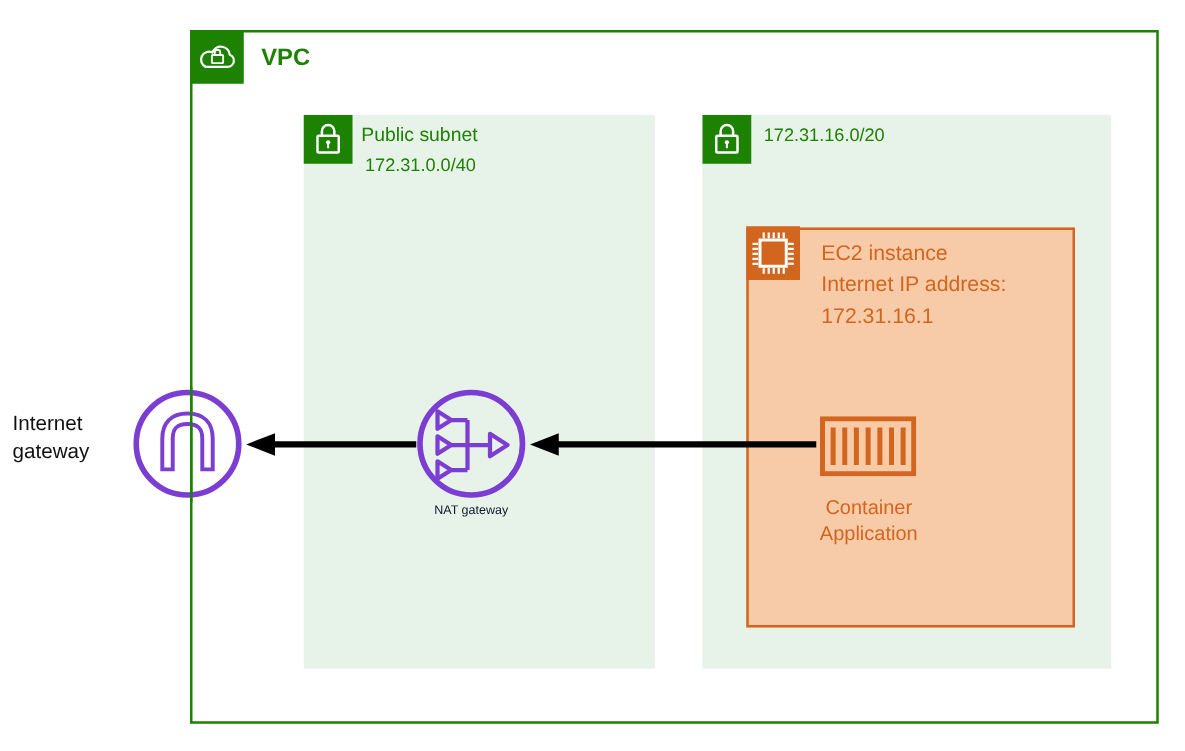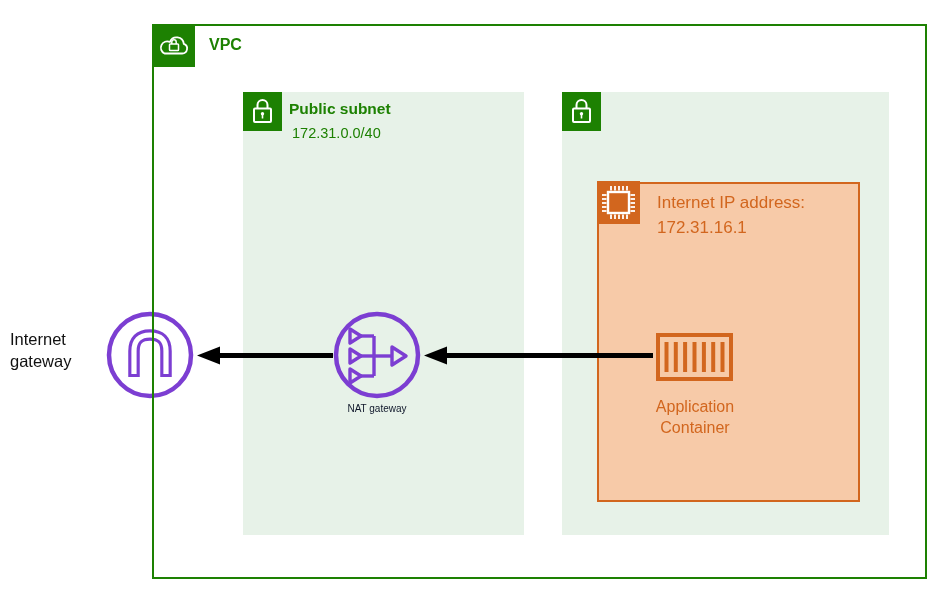--- a/index.html
+++ b/index.html
@@ -3,33 +3,33 @@
 <meta charset="utf-8">
 <style>
   html,body{margin:0;padding:0;background:#ffffff;}
   body{font-family:"Liberation Sans", sans-serif;}
   #canvas{position:relative;width:948px;height:601px;background:#ffffff;overflow:hidden;}
   .abs{position:absolute;}
 
   
   .vpc-box{left:152px;top:24px;width:775px;height:555px;border:2px solid #1d8102;box-sizing:border-box;background:transparent;}
   .vpc-icon{left:152px;top:24px;width:43px;height:43px;background:#1d8102;display:flex;align-items:center;justify-content:center;z-index:6;}
-  .vpc-label{left:209px;top:36px;font-size:16px;font-weight:bold;color:#1d8102;z-index:7;}
+  .vpc-label{left:209px;top:36px;font-size:19px;font-weight:bold;color:#1d8102;z-index:7;}
 
   
   .subnet{background:#e7f2e8;z-index:1;}
   .public-subnet{left:243px;top:92px;width:281px;height:443px;}
   .private-subnet{left:562px;top:92px;width:327px;height:443px;}
   .subnet-icon{width:39px;height:39px;background:#1d8102;display:flex;align-items:center;justify-content:center;z-index:6;}
   .public-subnet-icon{left:243px;top:92px;}
   .private-subnet-icon{left:562px;top:92px;}
   .subnet-text{z-index:7;color:#1d8102;line-height:24px;}
   .public-subnet-text{left:289px;top:97px;}
   .private-subnet-text{left:608px;top:97px;}
-  .subnet-title{font-size:15.5px;font-weight:bold;}
+  .subnet-title{font-size:15.5px;font-weight:normal;}
   .subnet-cidr{font-size:14.5px;padding-left:3px;}
 
   
   .ec2-box{left:597px;top:182px;width:263px;height:320px;background:#f7caa8;border:2px solid #d2661e;box-sizing:border-box;z-index:2;}
   .ec2-icon{left:597px;top:181px;width:43px;height:43px;background:#d2661e;display:flex;align-items:center;justify-content:center;z-index:6;}
   .ec2-text{left:657px;top:190px;width:195px;color:#d2661e;font-size:17px;line-height:25px;z-index:7;}
 
   
   .container-icon{left:656px;top:333px;z-index:6;}
   .container-label{left:631px;top:396px;width:128px;text-align:center;color:#d2661e;font-size:16px;line-height:21px;z-index:7;}
@@ -91,20 +91,21 @@
 
   <div class="abs subnet-icon private-subnet-icon">
     <svg width="39" height="39" viewBox="0 0 39 39">
       <rect x="11" y="16.5" width="17" height="13.5" rx="1" fill="none" stroke="#ffffff" stroke-width="2"></rect>
       <path d="M14.5,16.5 v-3.5 a5,5 0 0 1 10,0 v3.5" fill="none" stroke="#ffffff" stroke-width="2"></path>
       <circle cx="19.5" cy="21.8" r="1.7" fill="#ffffff"></circle>
       <line x1="19.5" y1="23" x2="19.5" y2="26.5" stroke="#ffffff" stroke-width="1.6"></line>
     </svg>
   </div>
   <div class="abs subnet-text private-subnet-text">
+    <div class="subnet-cidr">172.31.16.0/20</div>
   </div>
 
   <div class="abs ec2-icon">
     <svg width="43" height="43" viewBox="0 0 43 43">
       <rect x="11" y="11" width="21" height="21" fill="none" stroke="#ffffff" stroke-width="2.4"></rect>
       <g stroke="#ffffff" stroke-width="1.8">
         <line x1="14" y1="5" x2="14" y2="9.5"></line>
           <line x1="18" y1="5" x2="18" y2="9.5"></line>
           <line x1="22" y1="5" x2="22" y2="9.5"></line>
           <line x1="26" y1="5" x2="26" y2="9.5"></line>
@@ -121,41 +122,42 @@
           <line x1="5" y1="30" x2="9.5" y2="30"></line>
         <line x1="33.5" y1="14" x2="38" y2="14"></line>
           <line x1="33.5" y1="18" x2="38" y2="18"></line>
           <line x1="33.5" y1="22" x2="38" y2="22"></line>
           <line x1="33.5" y1="26" x2="38" y2="26"></line>
           <line x1="33.5" y1="30" x2="38" y2="30"></line>
       </g>
     </svg>
   </div>
   <div class="abs ec2-text">
+    <div>EC2 instance</div>
     <div>Internet IP address:</div>
     <div>172.31.16.1</div>
   </div>
 
   <div class="abs container-icon">
     <svg width="77" height="48" viewBox="0 0 77 48">
       <rect x="2" y="2" width="73" height="44" fill="none" stroke="#d2661e" stroke-width="4"></rect>
       <g stroke="#d2661e" stroke-width="4">
         <line x1="10.5" y1="9" x2="10.5" y2="39"></line>
         <line x1="19.8" y1="9" x2="19.8" y2="39"></line>
         <line x1="29.1" y1="9" x2="29.1" y2="39"></line>
         <line x1="38.5" y1="9" x2="38.5" y2="39"></line>
         <line x1="47.9" y1="9" x2="47.9" y2="39"></line>
         <line x1="57.2" y1="9" x2="57.2" y2="39"></line>
         <line x1="66.5" y1="9" x2="66.5" y2="39"></line>
       </g>
     </svg>
   </div>
   <div class="abs container-label">
+    <div>Container</div>
     <div>Application</div>
-    <div>Container</div>
   </div>
 
   <div class="abs nat-icon">
     <svg width="94" height="94" viewBox="0 0 94 94">
       <circle cx="47" cy="47" r="41" fill="none" stroke="#7c3ed2" stroke-width="4.5"></circle>
       <g fill="none" stroke="#7c3ed2" stroke-width="3.4" stroke-linejoin="round">
         <path d="M20,21 L31,28 L20,35 Z"></path>
         <path d="M20,41 L31,48 L20,55 Z"></path>
         <path d="M20,61 L31,68 L20,75 Z"></path>
         <line x1="31" y1="28" x2="44" y2="28"></line>

